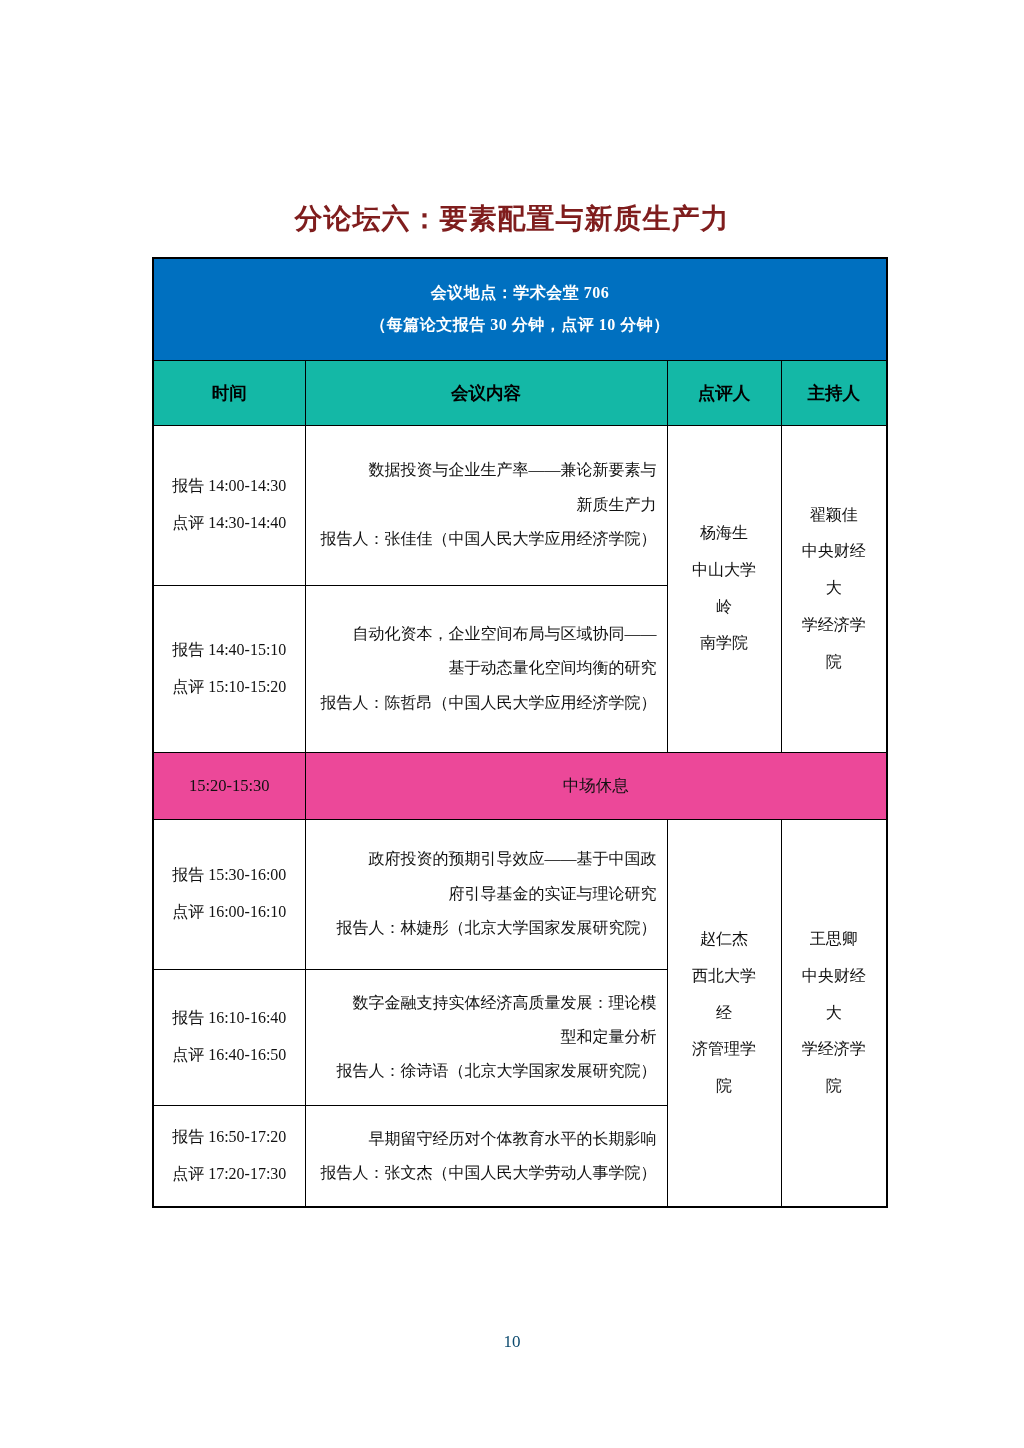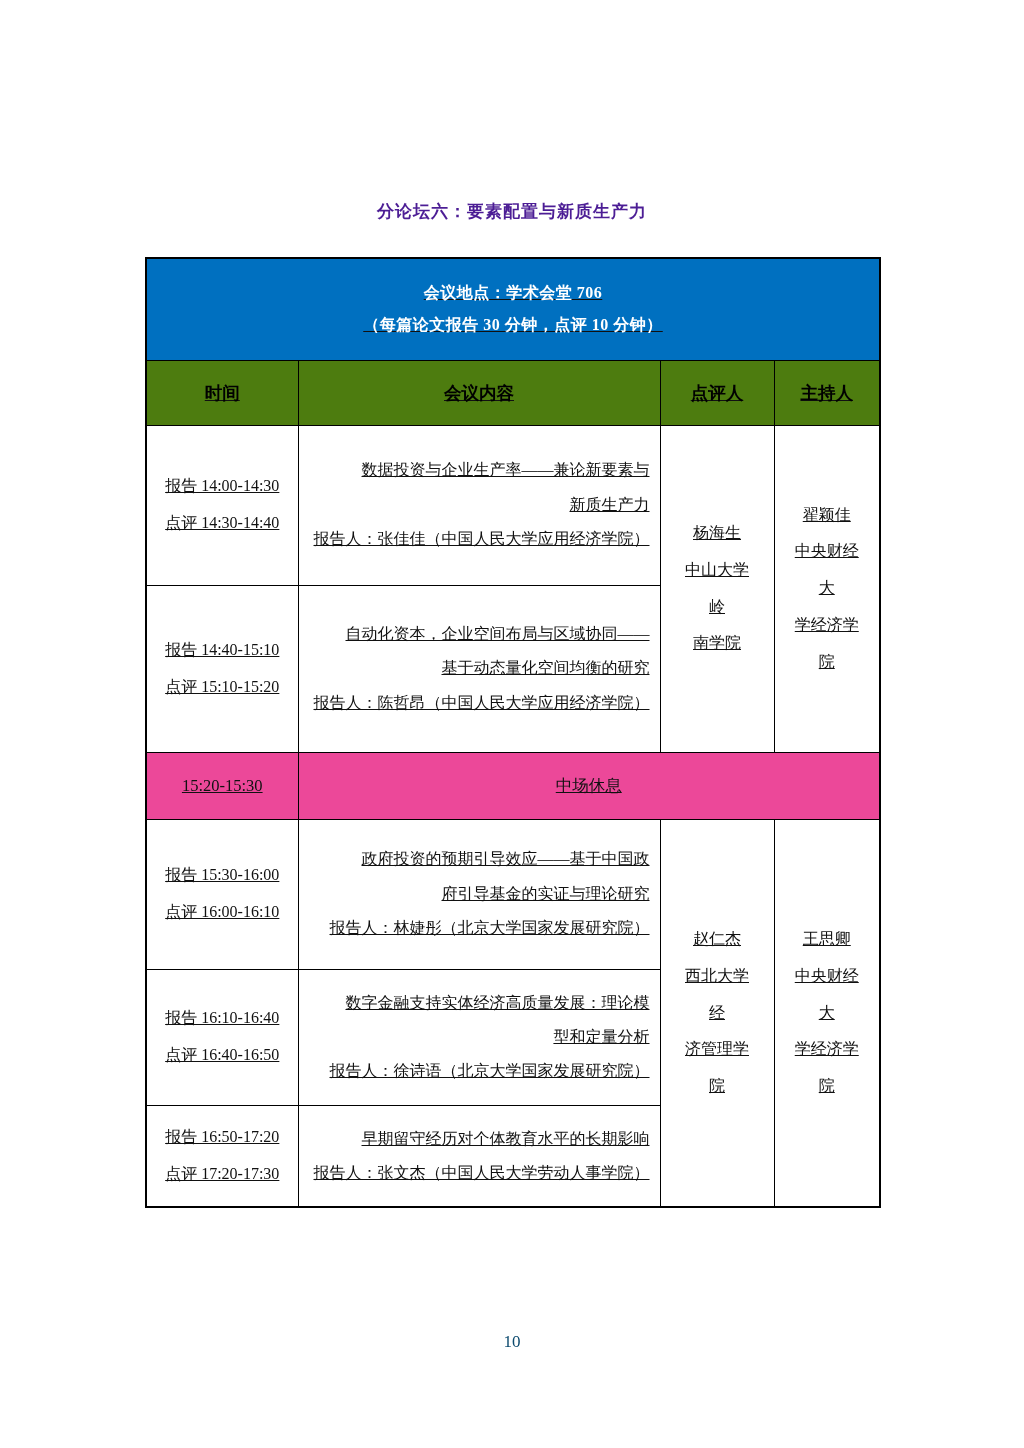--- a/index.html
+++ b/index.html
@@ -12,29 +12,28 @@
     color: #111111;
   }
   .doc-title {
     position: absolute;
     top: 200px;
     left: 0;
     width: 100%;
     text-align: center;
     font-family: "Liberation Sans", "DejaVu Sans", sans-serif;
     font-weight: bold;
-    font-size: 17px;
+    font-size: 28px;
     letter-spacing: 1px;
-    color: #4c1d95;
+    color: #7f1d1d;
   }
   .schedule-wrap {
     position: absolute;
     top: 257px;
-    left: 145px;
-    text-decoration: underline;
+    left: 152px;
   }
   table.schedule {
     border-collapse: collapse;
     table-layout: fixed;
     width: 734px;
     border: 2px solid #000000;
   }
   table.schedule td {
     border: 1px solid #000000;
     vertical-align: middle;
@@ -46,21 +45,21 @@
     background: #0070c0;
     color: #ffffff;
     text-align: center;
     font-weight: bold;
     font-size: 17.5px;
     height: 102px;
     line-height: 2.0;
     letter-spacing: 0.5px;
   }
   tr.header-row td {
-    background: #4d7c0f;
+    background: #14b8a6;
     text-align: center;
     font-weight: bold;
     font-size: 17.5px;
     height: 65px;
     color: #000000;
   }
   td.time-cell {
     text-align: center;
     line-height: 2.3;
     padding: 0 4px;

